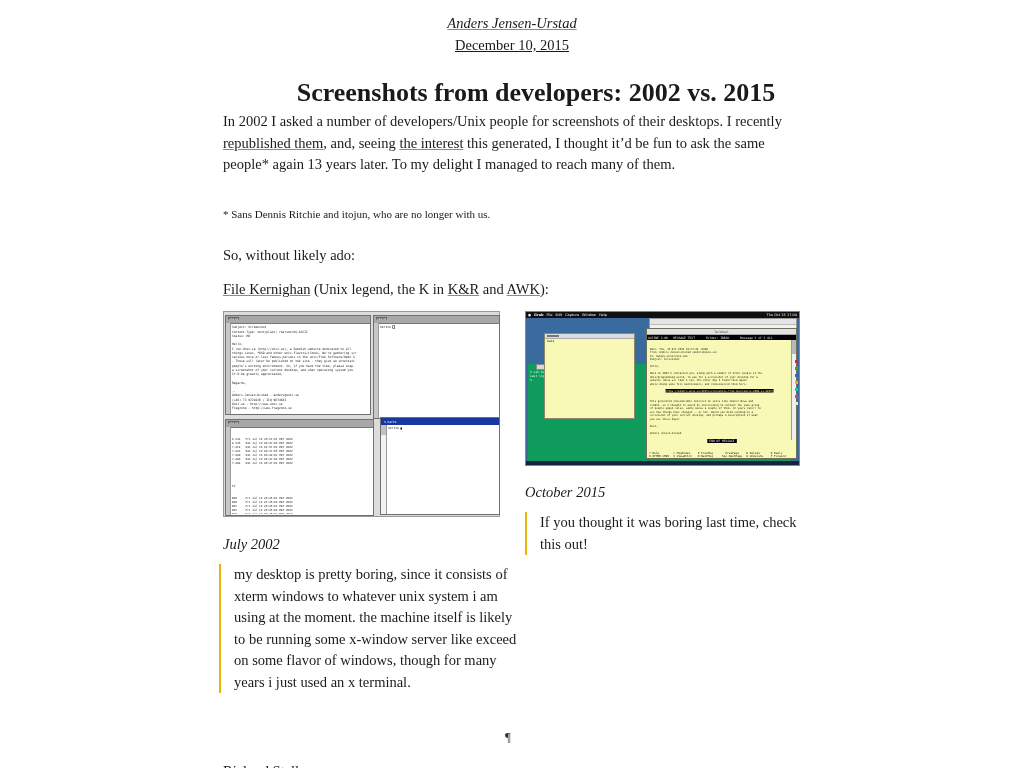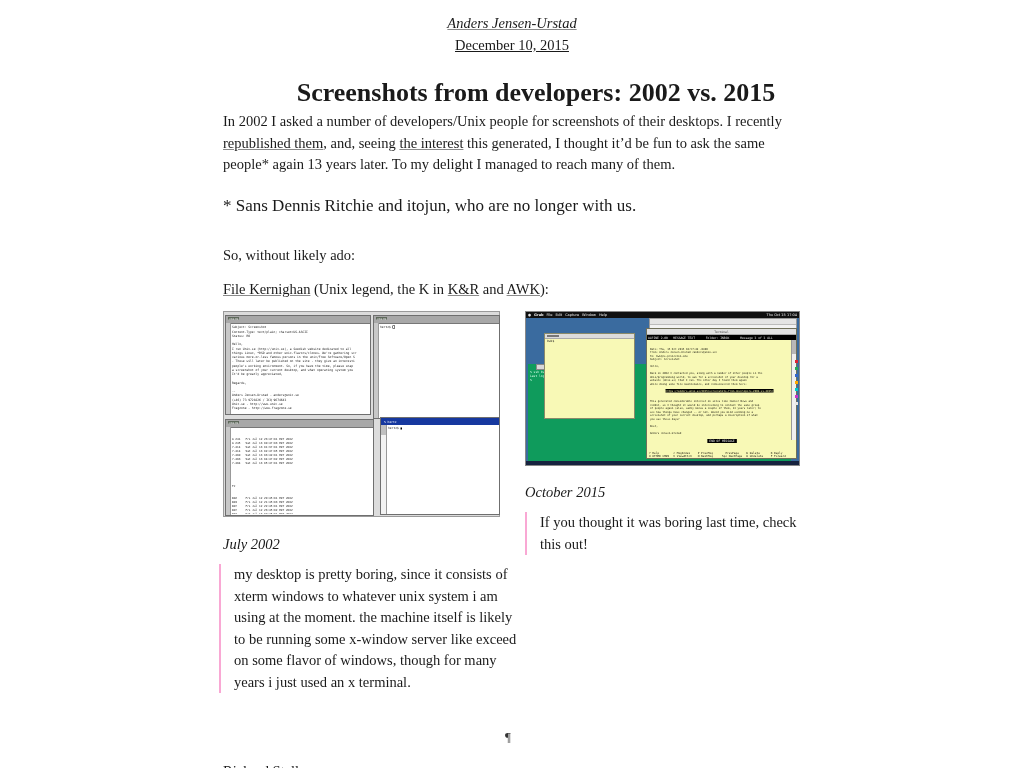--- a/index.html
+++ b/index.html
@@ -5,27 +5,27 @@
   html,body{margin:0;padding:0;background:#fff;}
   .page{position:relative;width:1024px;height:768px;background:#ffffff;overflow:hidden;
         font-family:"Liberation Serif","DejaVu Serif",serif;color:#1a1a1a;}
   .abs{position:absolute;}
   .center{left:0;width:100%;text-align:center;}
   .link{text-decoration:underline;text-decoration-color:#8a8a8a;color:#1a1a1a;cursor:pointer;}
   .author{top:15px;font-style:italic;font-size:14.5px;}
   .date{top:37px;font-size:14.5px;text-decoration:underline;}
   .title{top:78px;font-size:26px;font-weight:bold;margin:0;padding-left:24px;}
   .intro{top:111px;left:223px;width:580px;font-size:14.5px;line-height:21.5px;margin:0;}
-  .footnote{top:196px;left:223px;font-size:17px;margin:0;}
+  .footnote{top:208px;left:223px;font-size:11px;margin:0;}
   .ado{top:247px;left:223px;font-size:14.5px;margin:0;}
   .kern{top:281px;left:223px;font-size:14.5px;margin:0;}
   .caption{font-style:italic;font-size:14.5px;}
   .cap-july{top:536px;left:223px;}
   .cap-oct{top:484px;left:525px;}
-  .quote{border-left:2px solid #f9a8d4;padding-left:13px;font-size:14.5px;line-height:21.5px;}
+  .quote{border-left:2px solid #eab308;padding-left:13px;font-size:14.5px;line-height:21.5px;}
   .q-left{top:564px;left:219px;width:283px;}
   .q-right{top:512px;left:525px;width:280px;}
   .pilcrow{top:729px;left:505px;font-size:13px;color:#333;}
   .stallman{top:748px;left:223px;font-size:14.5px;}
 
   
   .tt{font-family:"DejaVu Sans Mono","Liberation Mono",monospace;transform:scale(0.5);
       transform-origin:0 0;width:200%;white-space:pre;}
 
   

